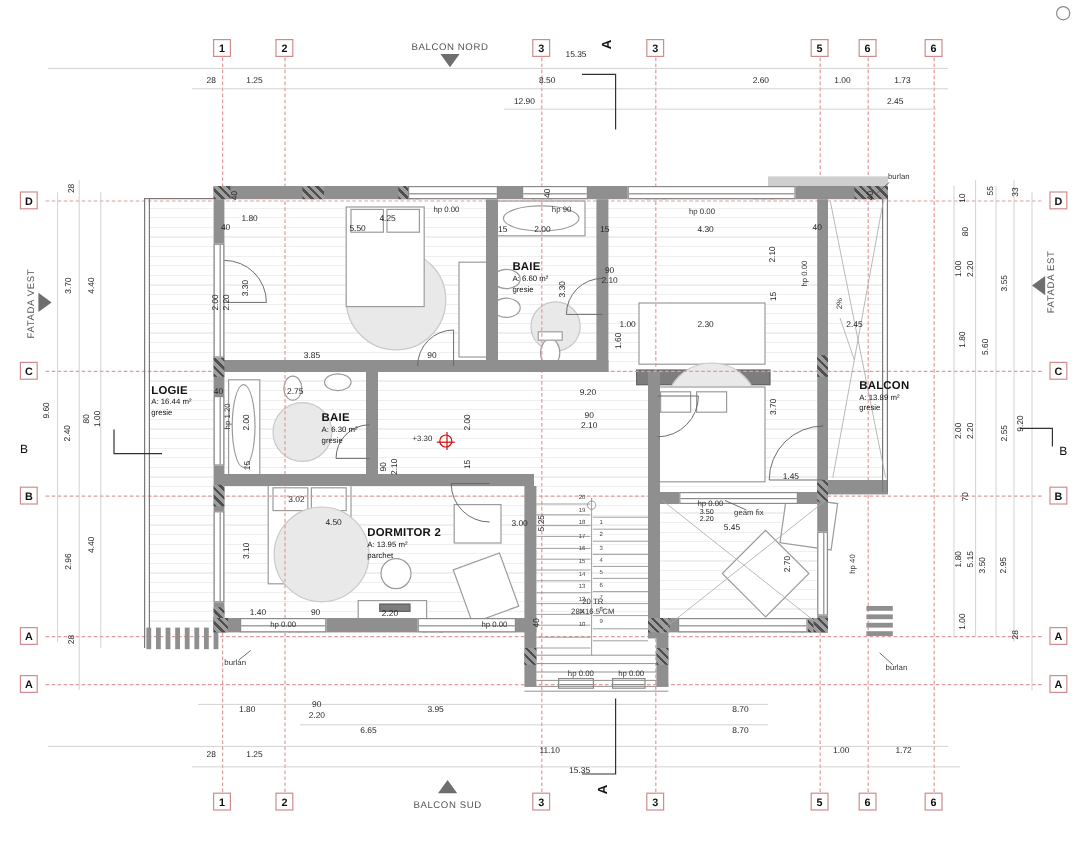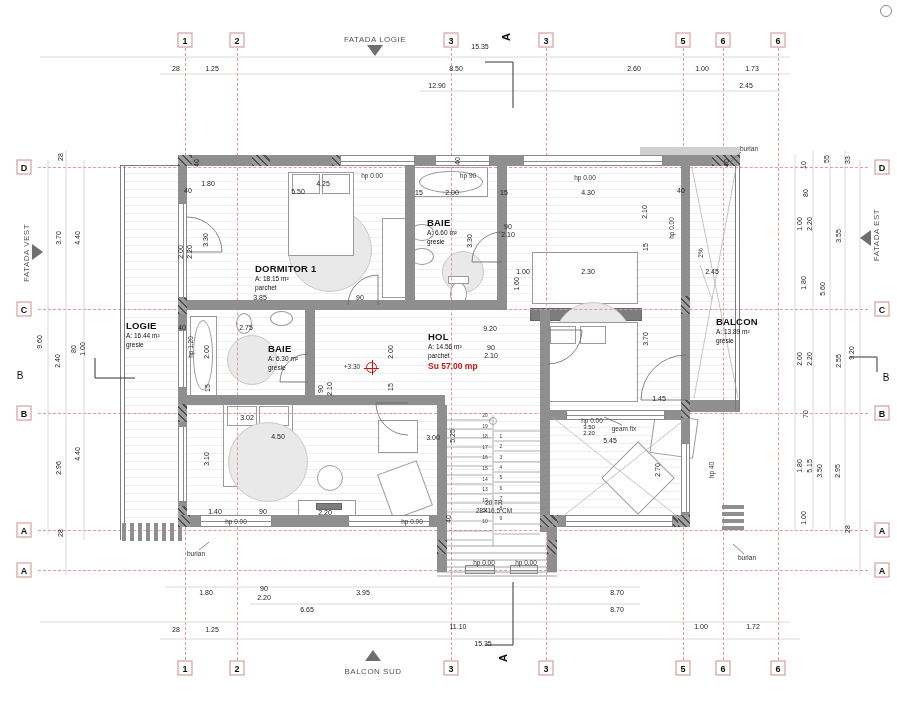--- a/index.html
+++ b/index.html
@@ -49,53 +49,47 @@
 
 <div id="stage">
   <div id="plan">
 
     <div class="floor" style="left:187px;top:166px;width:494px;height:349px;"></div>
     <div class="floor" style="left:550px;top:420px;width:131px;height:95px;"></div>
     <div class="floor" style="left:125px;top:166px;width:53px;height:357px;"></div>
     <div class="floor" style="left:690px;top:166px;width:45px;height:234px;"></div>
     <div class="floor plain" style="left:447px;top:532px;width:100px;height:38px;background:#fff;"></div>
 
-    <div class="room" style="left:255px;top:263px;width:90px;">
-      <div class="rname">DORMITOR 1</div>
-      <div class="rsub">A: 18.15 m²</div>
-      <div class="rsub">parchet</div>
-    </div>
     <div class="room" style="left:427px;top:217px;width:60px;">
       <div class="rname">BAIE</div>
       <div class="rsub">A: 6.60 m²</div>
       <div class="rsub">gresie</div>
     </div>
-    <div class="room" style="left:428px;top:331px;width:80px;">
-      <div class="rname">HOL</div>
-      <div class="rsub">A: 14.56 m²</div>
+    <div class="room" style="left:306px;top:439px;width:90px;">
+      <div class="rname">DORMITOR 2</div>
+      <div class="rsub">A: 13.95 m²</div>
       <div class="rsub">parchet</div>
-      <div class="rred">Su 57.00 mp</div>
     </div>
     <div class="room" style="left:268px;top:343px;width:60px;">
       <div class="rname">BAIE</div>
       <div class="rsub">A: 6.30 m²</div>
       <div class="rsub">gresie</div>
     </div>
     <div class="room" style="left:126px;top:320px;width:60px;">
       <div class="rname">LOGIE</div>
       <div class="rsub">A: 16.44 m²</div>
       <div class="rsub">gresie</div>
     </div>
     <div class="room" style="left:716px;top:316px;width:55px;">
       <div class="rname">BALCON</div>
       <div class="rsub">A: 13.89 m²</div>
       <div class="rsub">gresie</div>
     </div>
 
-    <div class="facade" style="left:375px;top:39px;">FATADA LOGIE</div>
+    <div class="facade" style="left:375px;top:39px;">BALCON NORD</div>
     <div class="tri down" style="left:367px;top:45px;"></div>
     <div class="facade" style="left:373px;top:671px;">BALCON SUD</div>
     <div class="tri up" style="left:365px;top:650px;"></div>
     <div class="facade vert" style="left:26px;top:253px;">FATADA VEST</div>
     <div class="tri right" style="left:32px;top:244px;"></div>
     <div class="facade vert" style="left:876px;top:235px;">FATADA EST</div>
     <div class="tri left" style="left:860px;top:230px;"></div>
 
     <div class="sectionletter" style="left:506px;top:37px;">A</div>
     <div class="sectionletter" style="left:503px;top:658px;">A</div>

